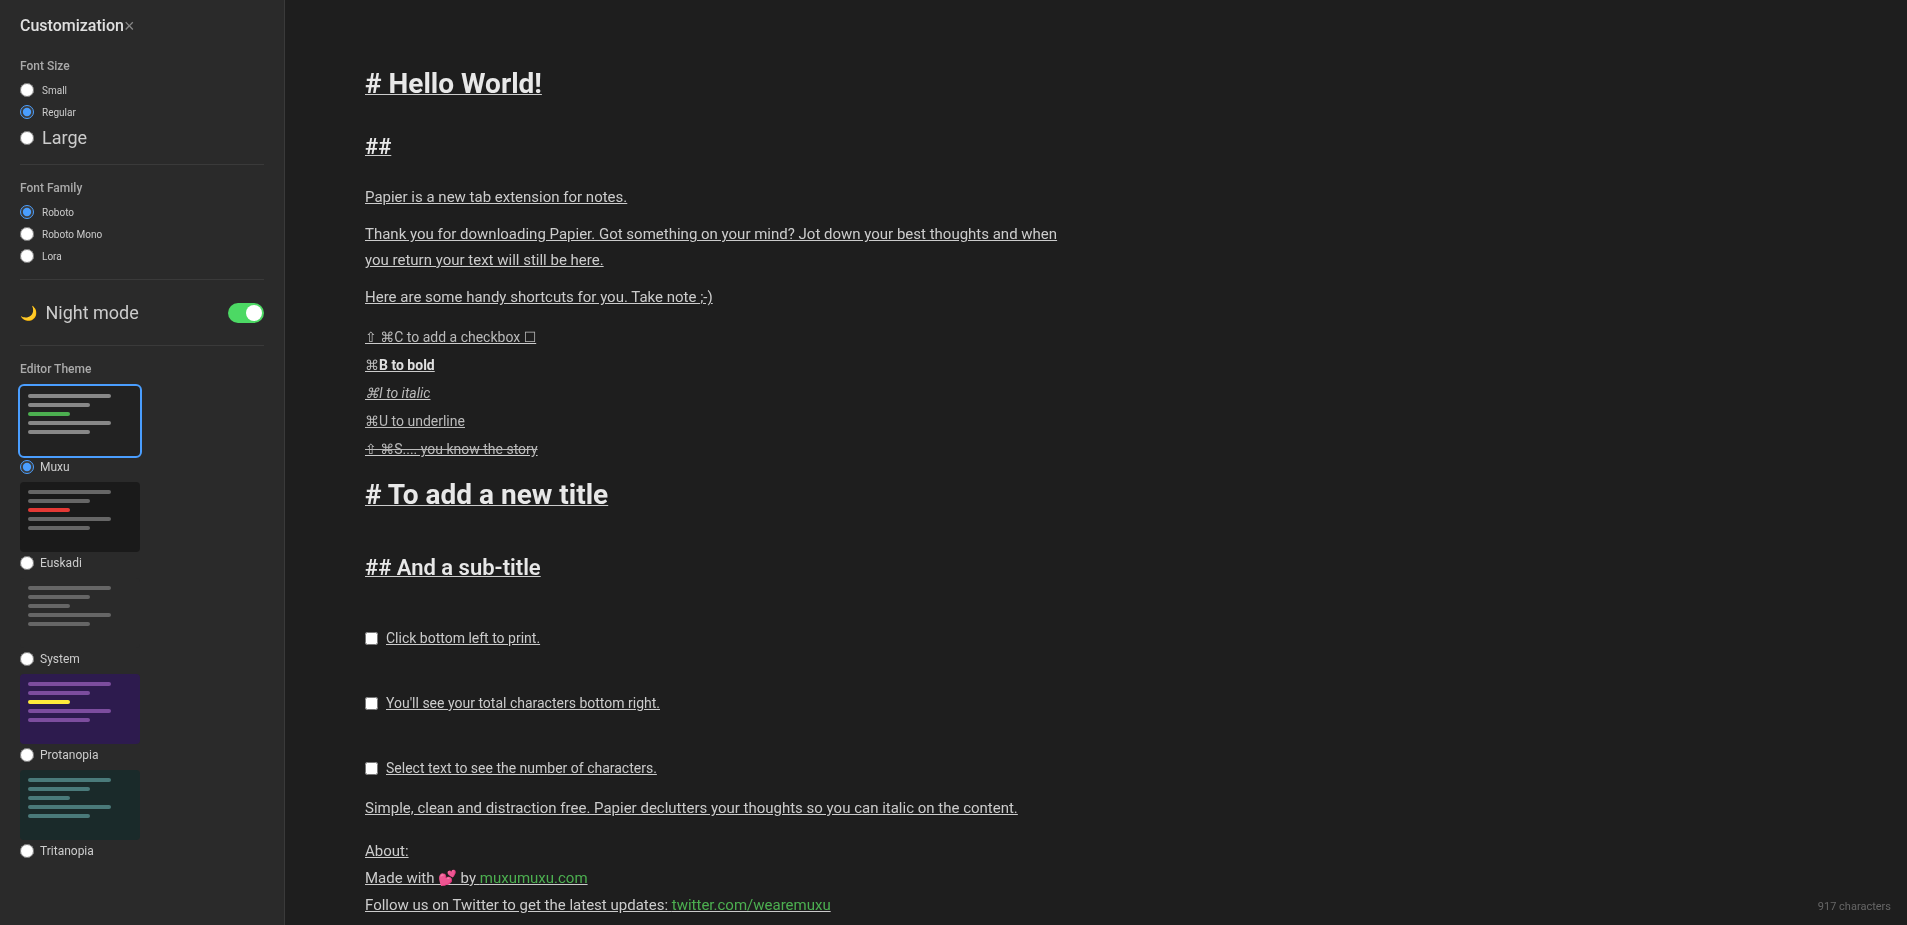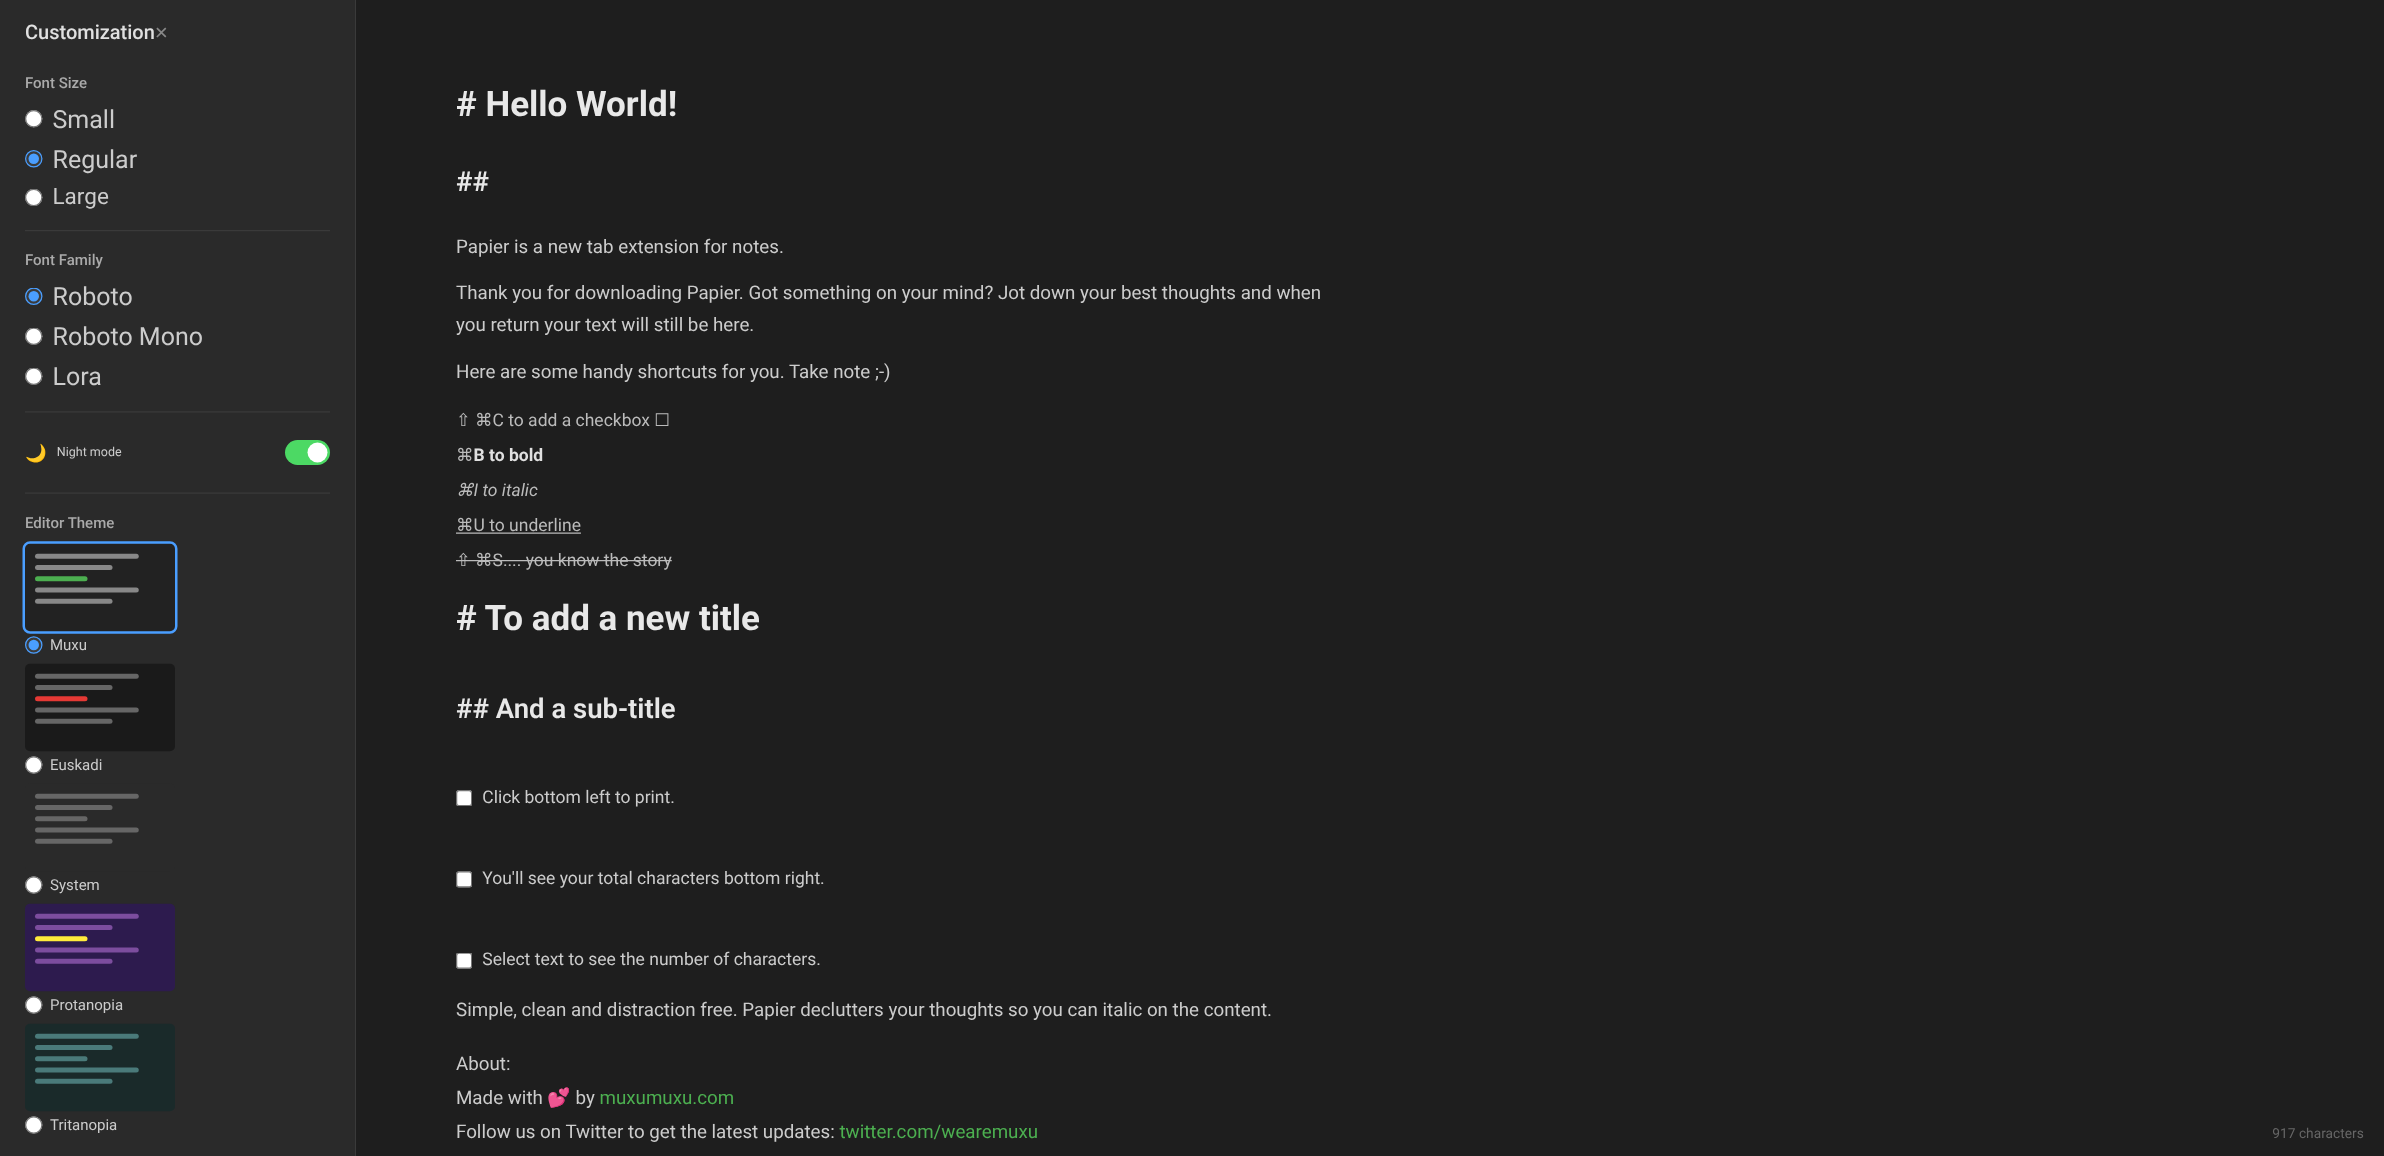--- a/index.html
+++ b/index.html
@@ -73,21 +73,21 @@
     }
 
     .radio-item input[type="radio"] {
       accent-color: #4a9eff;
       width: 14px;
       height: 14px;
       cursor: pointer;
     }
 
     .radio-item label {
-      font-size: 20px;
+      font-size: 10px;
       color: #ccc;
       cursor: pointer;
     }
 
     .radio-item label.large {
       font-size: 18px;
       color: #ccc;
     }
 
     
@@ -102,21 +102,21 @@
       display: flex;
       align-items: center;
       gap: 8px;
     }
 
     .moon-icon {
       font-size: 14px;
     }
 
     .night-mode-label {
-      font-size: 10px;
+      font-size: 18px;
       color: #ccc;
     }
 
     
     .toggle {
       position: relative;
       display: inline-block;
       width: 36px;
       height: 20px;
     }
@@ -243,20 +243,21 @@
       overflow-y: auto;
       padding: 60px 80px;
       position: relative;
     }
 
     .content-area {
       max-width: 700px;
       font-size: 15px;
       line-height: 1.7;
       color: #ccc;
+      text-decoration: underline;
     }
 
     .content-area .markdown-h1 {
       color: #e8e8e8;
       font-size: 28px;
       font-weight: 700;
     }
 
     .content-area .markdown-h2 {
       color: #e8e8e8;

